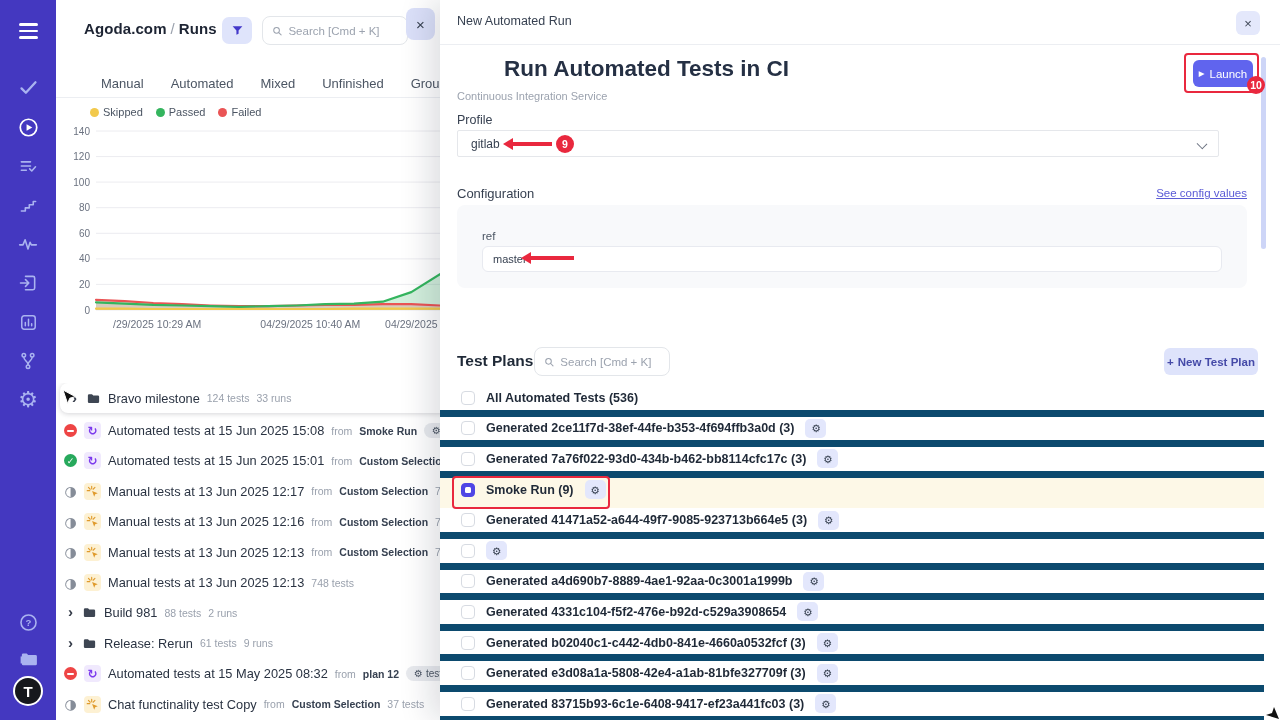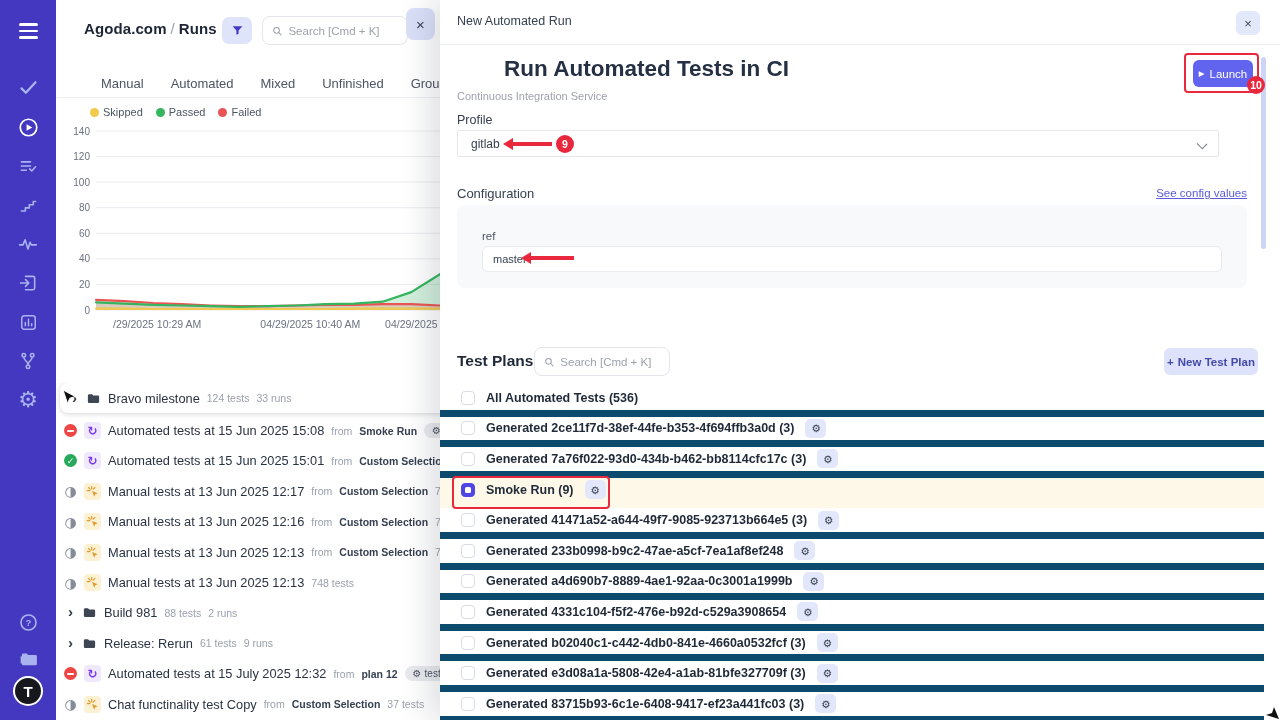--- a/index.html
+++ b/index.html
@@ -367,21 +367,21 @@
           </svg>
           <span class="rname">Release: Rerun</span>
           <span class="meta">61 tests</span>
           <span class="meta">9 runs</span>
         </div>
         <div class="run-row">
           <span class="st st-fail">
             <i></i>
           </span>
           <span class="kind kind-auto">↻</span>
-          <span class="rname">Automated tests at 15 July 2025 12:32</span>
+          <span class="rname">Automated tests at 15 May 2025 08:32</span>
           <span class="fromw">from</span>
           <span class="srcb">plan 12</span>
           <span class="pill"><span class="pg">⚙</span>test</span>
         </div>
         <div class="run-row">
           <span class="st st-prog">◑</span>
           <span class="kind kind-man">
             <svg width="13" height="13" viewBox="0 0 16 16">
               <path d="M7 1.5v3.2M1.5 7h3.2M3 3l2.2 2.2M11 3L8.8 5.2" stroke="#e09b2d" stroke-width="1.4" fill="none" stroke-linecap="round"></path>
               <path d="M7.5 7.5l7 2.6-3.2 1.2-1.2 3.2z" fill="#e09b2d"></path>
@@ -455,21 +455,20 @@
           <span class="gearbadge">⚙</span>
           <div class="anno-box" style="left:12px; top:-2px; width:158px; height:33px;"></div>
         </div>
         <div class="plan-row">
           <span class="cbox"></span>
           <span class="plan-label">Generated 41471a52-a644-49f7-9085-923713b664e5 (3)</span>
           <span class="gearbadge">⚙</span>
         </div>
         <div class="plan-row">
           <span class="cbox"></span>
-          <span class="plan-label">Generated 233b0998-b9c2-47ae-a5cf-7ea1af8ef248</span>
           <span class="gearbadge">⚙</span>
         </div>
         <div class="plan-row">
           <span class="cbox"></span>
           <span class="plan-label">Generated a4d690b7-8889-4ae1-92aa-0c3001a1999b</span>
           <span class="gearbadge">⚙</span>
         </div>
         <div class="plan-row">
           <span class="cbox"></span>
           <span class="plan-label">Generated 4331c104-f5f2-476e-b92d-c529a3908654</span>

